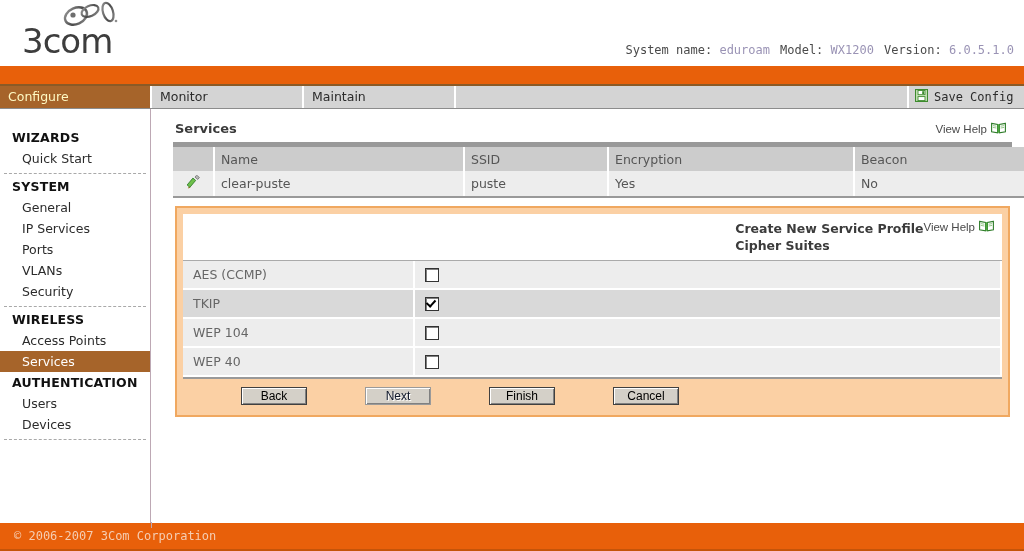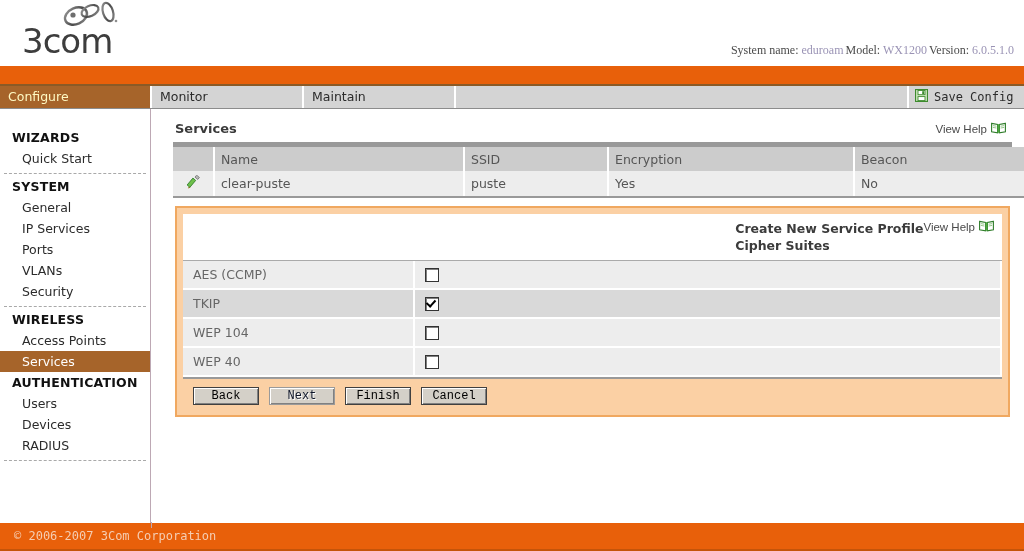--- a/index.html
+++ b/index.html
@@ -53,21 +53,21 @@
     top: 43px;
     font-family: "DejaVu Sans Mono", "Liberation Mono", monospace;
     font-size: 12px;
     color: #4a4a4a;
     white-space: nowrap;
     letter-spacing: 0px;
   }
   .sysinfo .val {
     color: #9a93b5;
   }
-  .sysinfo .grp { margin-left: 2px; font-family: Liberation Serif, serif; }
+  .sysinfo .grp { margin-left: 10px; }
 
   
   .orange-band {
     height: 18px;
     background: #e8600a;
     border-bottom: 2px solid #8a5a26;
     position: relative;
   }
 
   
@@ -275,30 +275,31 @@
     height: 2px;
     background: #999999;
     margin-top: 0px;
   }
   .btnrow {
     padding: 8px 0 4px 10px;
     display: flex;
     gap: 10px;
   }
   .btn {
-    font-family: Liberation Mono, monospace;
+    font-family: Liberation Sans, sans-serif;
     font-size: 12px;
     color: #000000;
     background: #d4d0c8;
     border: 1px solid #404040;
     box-shadow: inset 1px 1px 0 #ffffff, inset -1px -1px 0 #808080;
     padding: 1px 9px;
     min-width: 46px;
     text-align: center;
     cursor: pointer;
+    margin-left: 48px;
   }
   .btn.disabled {
     color: #0f172a;
     text-shadow: 1px 1px 0 #ffffff;
     border: 1px solid #9a9a9a;
     cursor: default;
   }
 
   
   .chk {
@@ -417,21 +418,20 @@
     <div class="nav-item">Security</div>
     <div class="nav-sep"></div>
 
     <div class="nav-section">WIRELESS</div>
     <div class="nav-item">Access Points</div>
     <div class="nav-item selected">Services</div>
 
     <div class="nav-section">AUTHENTICATION</div>
     <div class="nav-item">Users</div>
     <div class="nav-item">Devices</div>
-    <div class="nav-item">RADIUS</div>
     <div class="nav-sep"></div>
   </div>
 
   <div class="main">
 
     <div class="page-head">
       <div class="page-title">Services</div>
       <div class="viewhelp">
         <span>View Help</span>
         <span>

